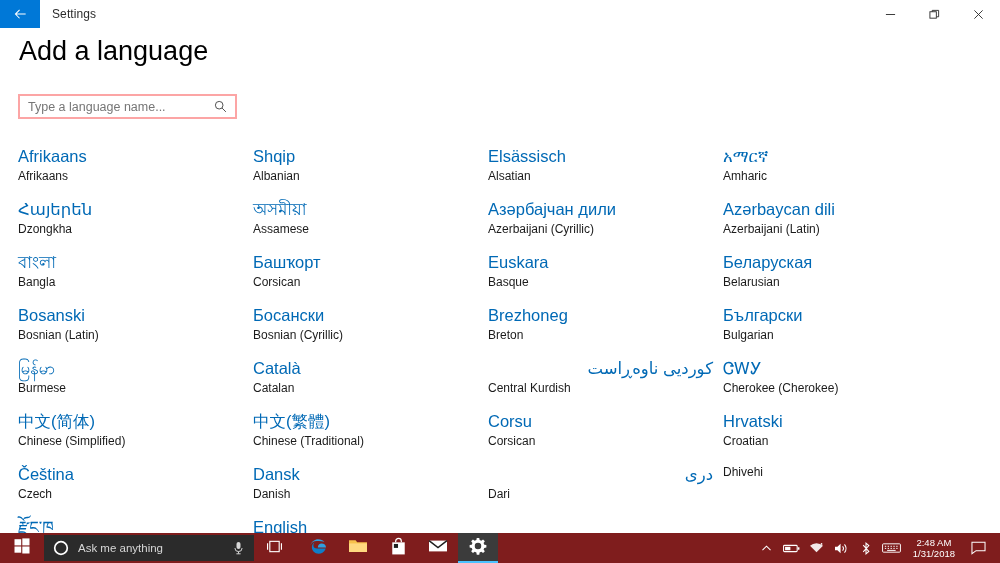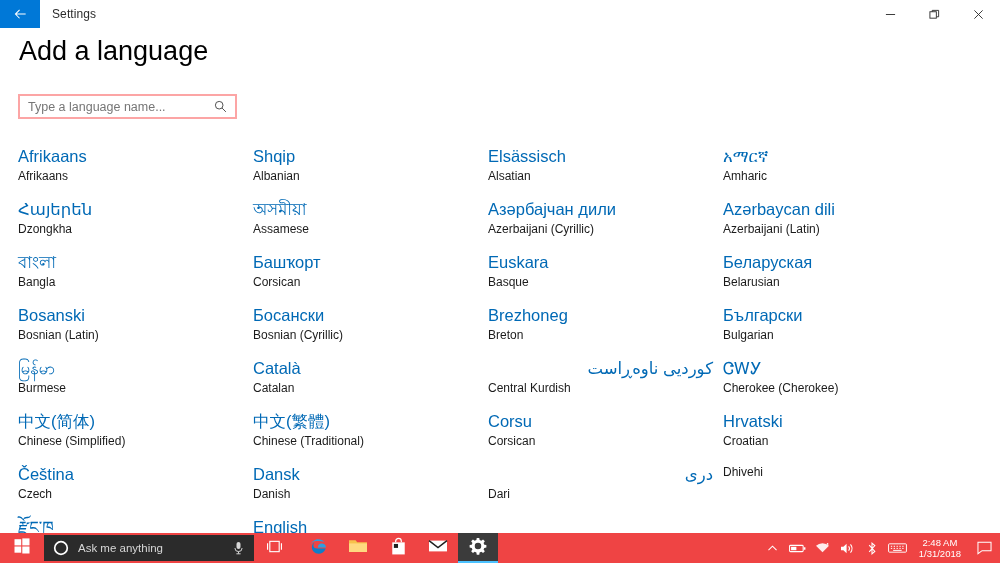--- a/index.html
+++ b/index.html
@@ -75,21 +75,21 @@
   }
   .lang-english{
     font-size:12px; color:#1b1b1b; line-height:16px;
     white-space:nowrap; margin-top:1px;
   }
   .rtl{ direction:rtl; unicode-bidi:bidi-override; }
 
   
   #taskbar{
     position:absolute; left:0; top:533px; width:1000px; height:30px;
-    background:#ef4444; display:flex; align-items:center;
+    background:#7f1d1d; display:flex; align-items:center;
   }
   #start-button{
     width:44px; height:30px; display:flex; align-items:center;
     justify-content:center; cursor:pointer;
   }
   #cortana{
     width:210px; height:26px; background:#2b2b2b;
     display:flex; align-items:center; cursor:text;
   }
   #cortana-circle{ margin-left:9px; display:flex; align-items:center; }
@@ -107,21 +107,21 @@
     width:40px; height:30px; display:flex; align-items:center;
     justify-content:center; cursor:pointer; position:relative;
   }
   .task-app.active{ background:#3b3b3b; }
   .task-app.active::after{
     content:""; position:absolute; bottom:0; left:0; right:0; height:2px;
     background:#4cc2ff;
   }
   #tray{
     margin-left:auto; display:flex; align-items:center; height:30px;
-    padding-right:2px;
+    padding-right:8px;
   }
   .tray-icon{
     min-width:25px; height:30px; display:flex; align-items:center;
     justify-content:center; cursor:pointer; color:#ffffff;
   }
   #clock{
     height:30px; display:flex; flex-direction:column;
     align-items:center; justify-content:center;
     font-size:9.5px; color:#fff; line-height:11px;
     padding:0 9px; cursor:pointer; white-space:nowrap;

